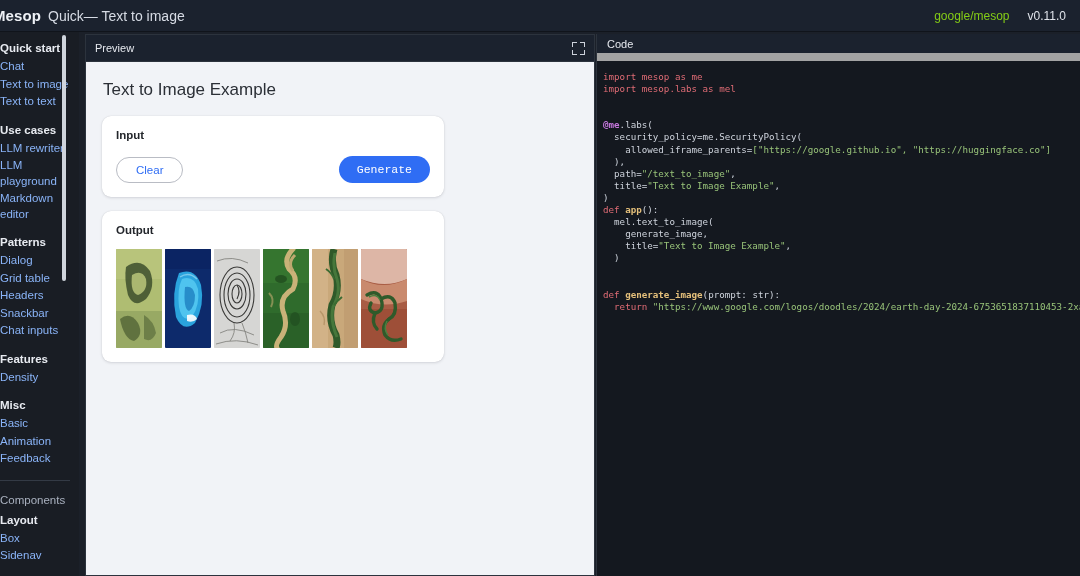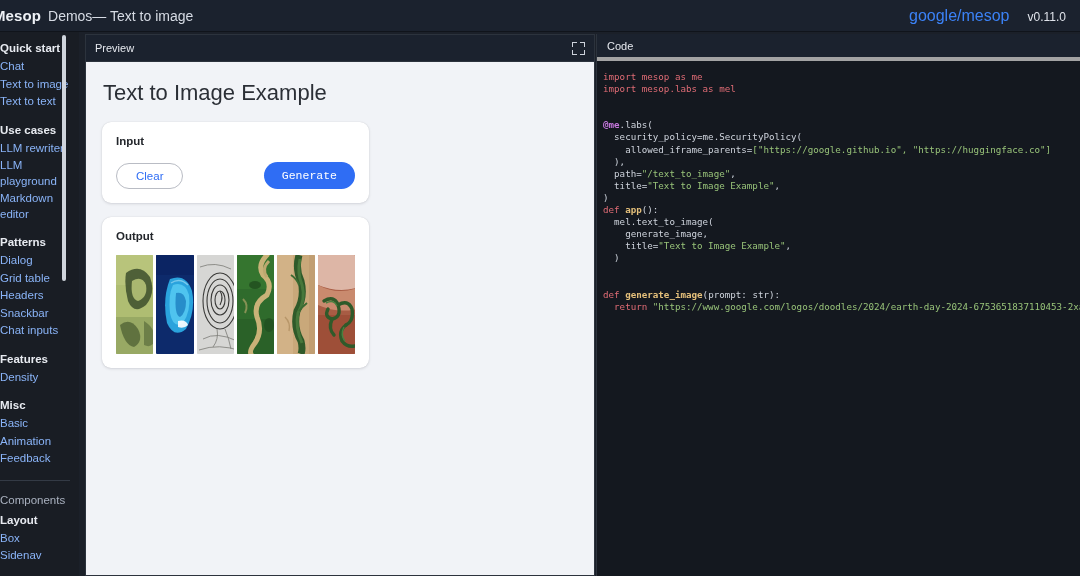--- a/index.html
+++ b/index.html
@@ -16,21 +16,21 @@
     position: absolute; left: 0; top: 0; width: 1080px; height: 32px;
     background: #1b222e;
     display: flex; align-items: center;
     padding: 0 14px 0 0;
     border-bottom: 1px solid #10141b;
   }
   .hdr-left { display: flex; align-items: baseline; gap: 7px; margin-left: -7px; }
   .hdr-brand { color: #eef1f6; font-size: 15px; font-weight: bold; letter-spacing: .1px; }
   .hdr-sub { color: #d6dbe4; font-size: 14px; font-weight: normal; }
   .hdr-right { margin-left: auto; display: flex; align-items: baseline; gap: 18px; }
-  .hdr-link { color: #3b82f6; font-size: 16px; cursor: pointer; }
+  .hdr-link { color: #84cc16; font-size: 12px; cursor: pointer; }
   .hdr-ver { color: #dfe3ea; font-size: 12px; }
   .top-ghost {
     position: absolute; left: 0; top: 0; width: 1080px; height: 5px;
     background: #1f2733; opacity: .55;
   }
   .top-ghost span {
     position: absolute; top: 1px; height: 3px; background: #39414f; opacity: .7;
   }
 
   
@@ -81,25 +81,25 @@
   .expand-icon i {
     position: absolute; width: 5px; height: 5px; border: 1.6px solid #cdd3dc;
   }
   .expand-icon i.tl { left:0; top:0; border-right:none; border-bottom:none; }
   .expand-icon i.tr { right:0; top:0; border-left:none; border-bottom:none; }
   .expand-icon i.bl { left:0; bottom:0; border-right:none; border-top:none; }
   .expand-icon i.br { right:0; bottom:0; border-left:none; border-top:none; }
 
   .preview-body { flex: 1; padding: 18px 0 0 0; overflow: hidden; }
   .page-title {
-    color: #2b2f36; font-size: 22px; padding: 0 0 16px 17px; font-weight: normal;
+    color: #2b2f36; font-size: 17px; padding: 0 0 16px 17px; font-weight: normal;
   }
 
   .card {
-    background: #fff; border-radius: 9px; margin: 0 0 14px 16px; width: 267px;
+    background: #fff; border-radius: 9px; margin: 0 0 14px 16px; width: 342px;
     box-shadow: 0 1px 3px rgba(20,25,35,.13), 0 0 1px rgba(20,25,35,.16);
     padding: 13px 14px 14px 14px;
   }
   .card-title { font-size: 11.5px; color: #23262b; font-weight: bold; margin-bottom: 11px; }
 
   .textarea-box {
     height: 96px; background: #e2e1ec; border-bottom: 1.5px solid #6f7178;
     border-radius: 3px 3px 0 0; padding: 10px 11px;
     font-size: 11.5px; color: #1b1c20; cursor: text;
     font-family: "Liberation Sans", sans-serif;
@@ -122,21 +122,21 @@
 
   
   .code-panel {
     position: absolute; left: 596px; top: 34px; width: 484px; height: 542px;
     background: #11161e; display: flex; flex-direction: column;
     border-left: 1px solid #2c333d;
   }
   .code-bar {
     height: 27px; flex: 0 0 27px; background: #1b222e;
     display: flex; align-items: center; padding: 0 10px;
-    border-bottom: 4px solid #a3a3a3;
+    border-bottom: 8px solid #a3a3a3;
   }
   .code-bar-title { color: #e6e9ef; font-size: 11px; }
   .code-body {
     flex: 1; background: #14181f; padding: 10px 0 0 0; overflow: hidden;
   }
   pre.code {
     font-family: "DejaVu Sans Mono", monospace;
     font-size: 9.2px; line-height: 12.1px;
     color: #d7dbe3; padding: 0 6px 0 6px; white-space: pre;
   }
@@ -157,21 +157,21 @@
     <span style="left:292px;width:12px"></span>
     <span style="left:330px;width:8px"></span>
     <span style="left:470px;width:14px"></span>
     <span style="left:660px;width:12px"></span>
     <span style="left:1046px;width:10px"></span>
   </div>
 
   <div class="header">
     <div class="hdr-left">
       <span class="hdr-brand">Mesop</span>
-      <span class="hdr-sub">Demos— Text to image</span>
+      <span class="hdr-sub">Quick— Text to image</span>
     </div>
     <div class="hdr-right">
       <span class="hdr-link">google/mesop</span>
       <span class="hdr-ver">v0.11.0</span>
     </div>
   </div>
 
   <div class="sidebar">
     <div class="nav-inner">
 

